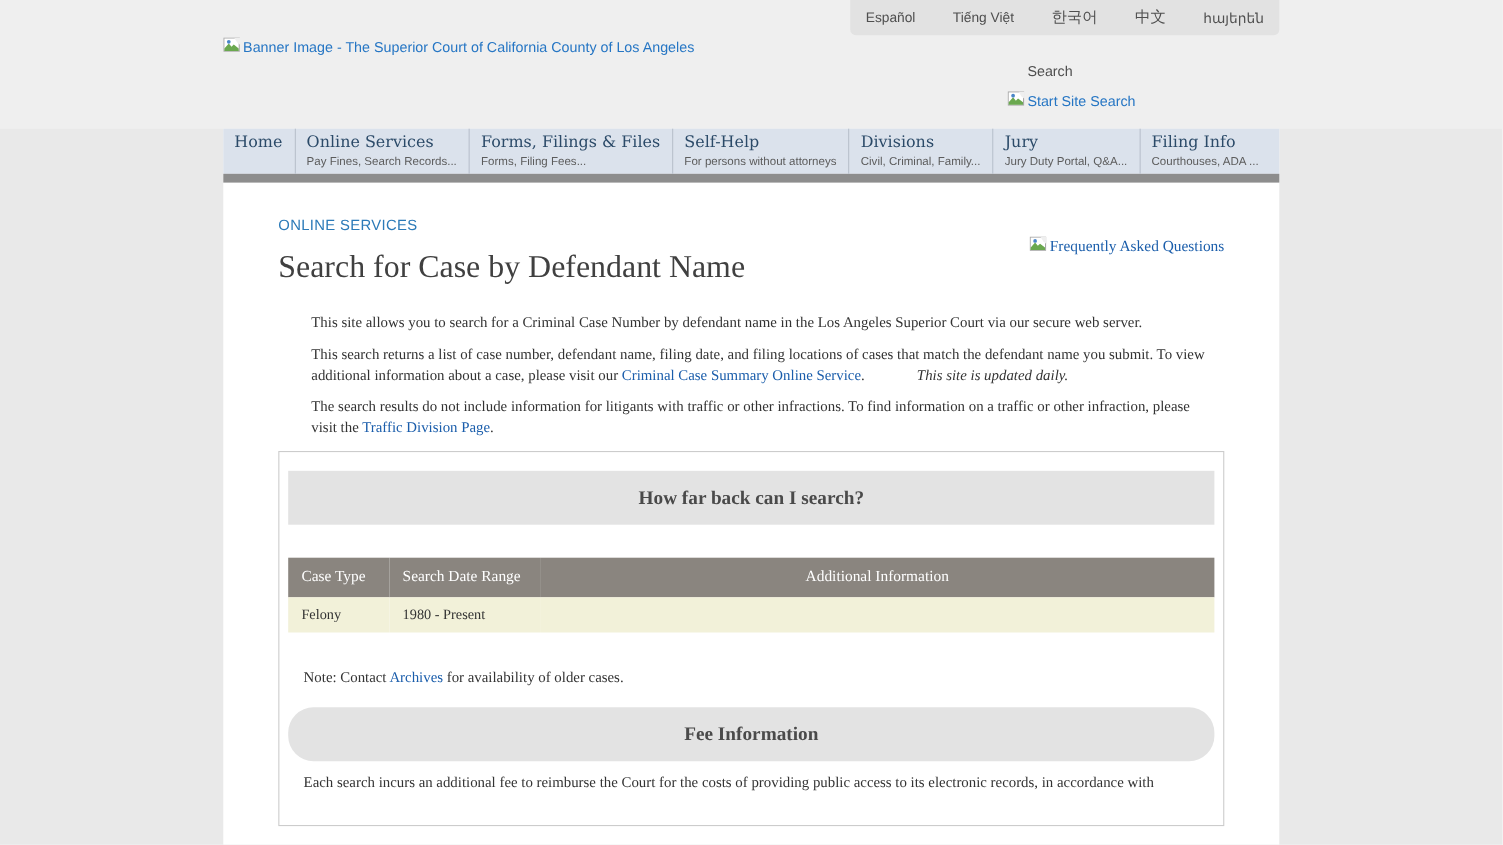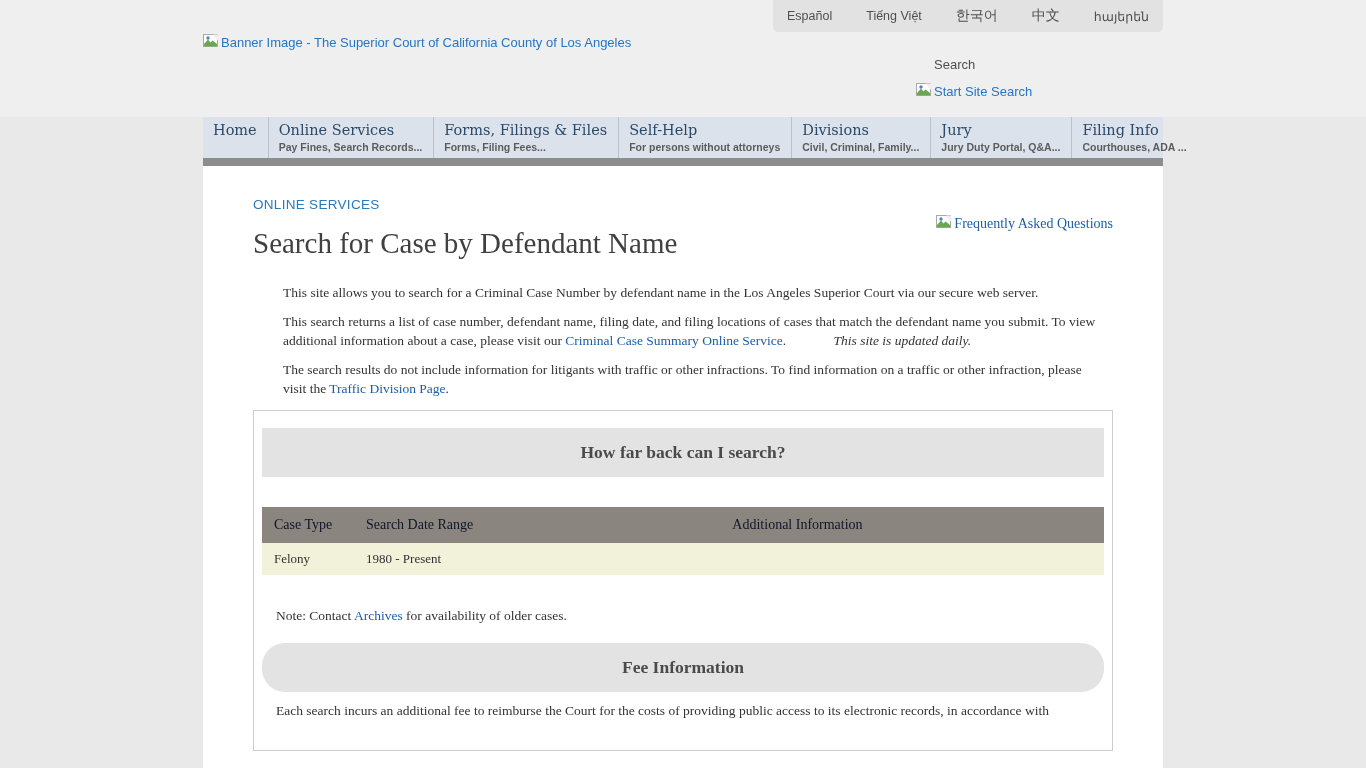--- a/index.html
+++ b/index.html
@@ -57,21 +57,21 @@
     border-right: 1px solid #b9c1cd;
     cursor: pointer; white-space: nowrap;
   }
   .nav-item:last-child { border-right: none; flex: 1; }
   .nav-label {
     font-family: "DejaVu Serif", serif;
     font-size: 14.5px; color: #2b4a68; line-height: 17px;
   }
   .nav-sub {
     font-family: "Liberation Sans", sans-serif;
-    font-size: 10.5px; color: #5c5c5c; margin-top: 2px; font-weight: bold;
+    font-size: 10.5px; color: #5c5c5c; margin-top: 2px;
   }
   .nav-strip { height: 8px; background: #8d8d8d; }
 
   
   .content { padding: 0 50px; }
   .section-label {
     padding-top: 31px;
     font-family: "Liberation Sans", sans-serif;
     font-size: 13.5px; color: #2b7ab8; letter-spacing: 0.3px;
   }
@@ -101,21 +101,21 @@
     background: #fff;
     padding: 17px 8px 30px 8px;
   }
   .section-bar {
     background: #e3e3e3; height: 49px;
     display: flex; align-items: center; justify-content: center;
     font-size: 17.5px; font-weight: bold; color: #4a4a4a;
   }
   .case-table { width: 100%; border-collapse: collapse; margin-top: 30px; }
   .case-table th {
-    background: #8a857f; color: #0f172a;
+    background: #8a857f; color: #ffffff;
     font-weight: normal; font-size: 14px;
     height: 36px; padding: 0 0 0 12px; text-align: left;
   }
   .case-table th.center { text-align: center; padding-left: 0; }
   .case-table td {
     font-size: 13px; color: #333; vertical-align: middle;
     padding: 8px 0 8px 12px;
   }
   .row-felony td { background: #f2f1d9; height: 20px; }
   .row-misd td { background: #ffffff; }

